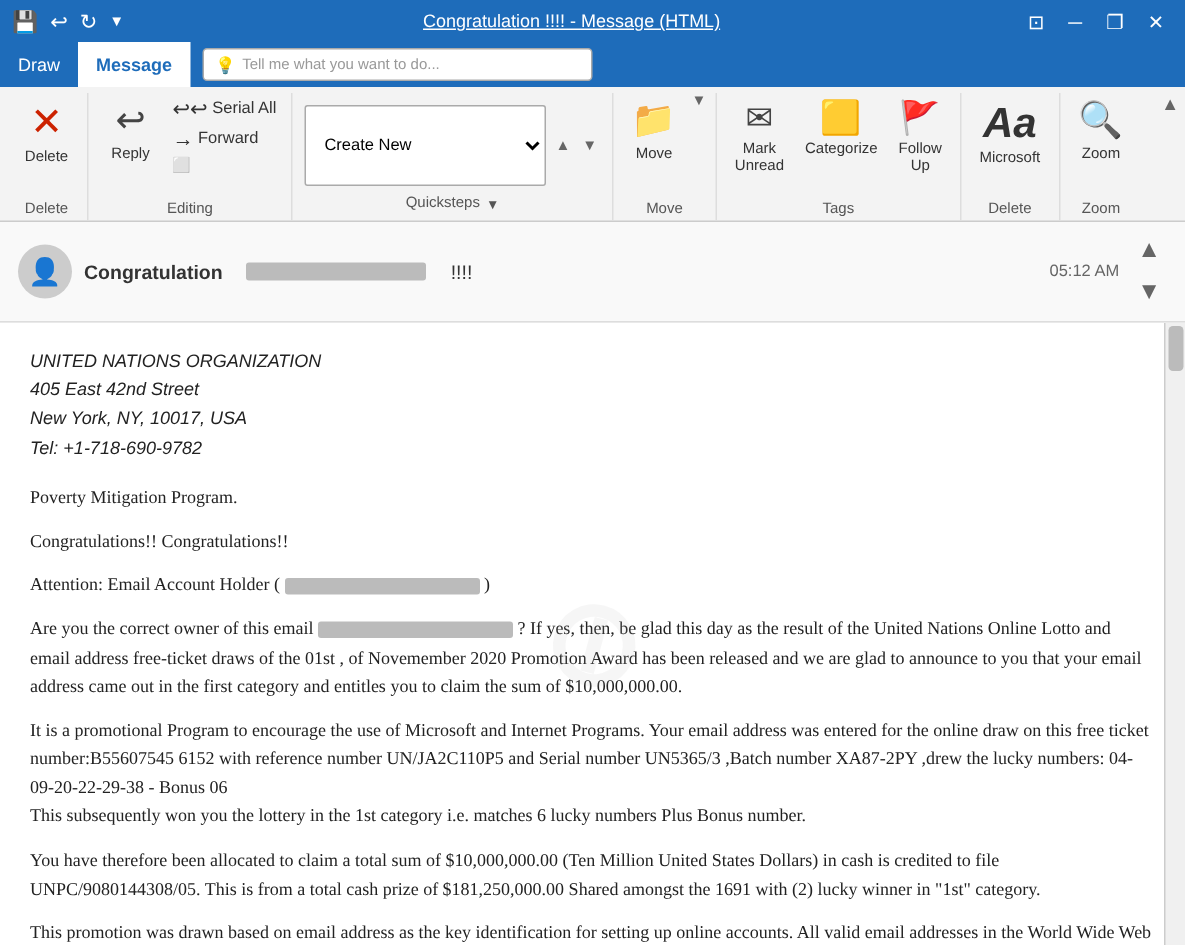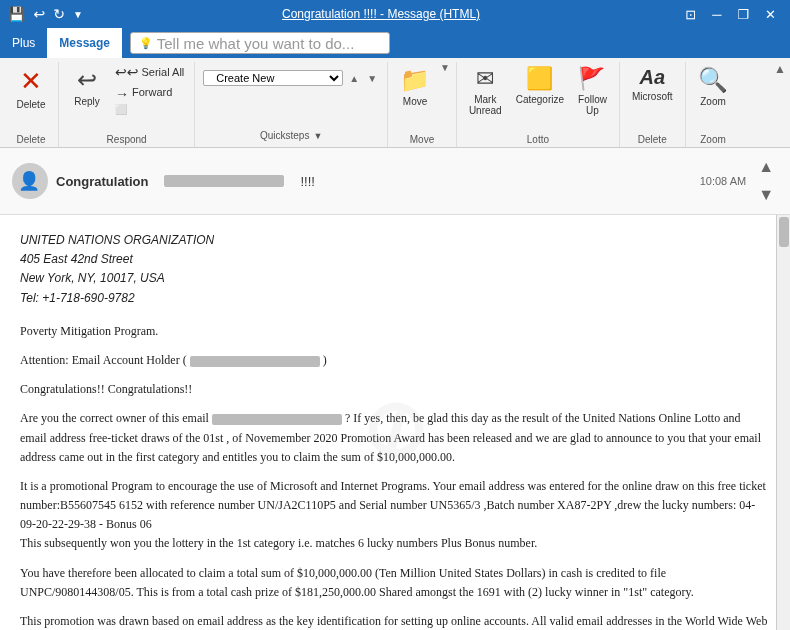--- a/index.html
+++ b/index.html
@@ -93,24 +93,24 @@
       cursor: pointer;
       padding: 4px 6px;
       border-radius: 3px;
       min-width: 40px;
     }
     .ribbon-btn .btn-icon { font-size: 22px; color: #444; }
     .ribbon-btn .btn-label { font-size: 10px; color: #333; text-align: center; margin-top: 2px; }
     .quick-steps-select {
       border: 1px solid #aaa;
       background: white;
-      padding: 0 8px;
+      padding: 19px 8px;
       font-size: 11px;
       border-radius: 2px;
-      width: 140px;
+      width: 161px;
     }
     .ribbon-scroll-btn {
       font-size: 10px;
       color: #666;
       cursor: pointer;
       padding: 2px;
     }
 
     
     .ribbon-collapse {
@@ -224,25 +224,25 @@
   <div class="title-bar-title" style="font-size:12px;text-decoration:underline;">Congratulation                    !!!! - Message (HTML)</div>
   <div class="title-bar-controls">
     <span class="title-bar-btn">⊡</span>
     <span class="title-bar-btn">─</span>
     <span class="title-bar-btn">❐</span>
     <span class="title-bar-btn">✕</span>
   </div>
 </div>
 
 <div class="menu-bar">
-  <div class="menu-item">Plus</div>
+  <div class="menu-item">Draw</div>
   <div class="menu-item active">Message</div>
   <div class="tell-me-bar">
     <span style="color:#f0a800;">💡</span>
-    <span style="color:#999; font-size:15px;">Tell me what you want to do...</span>
+    <span style="color:#999; font-size:10px;">Tell me what you want to do...</span>
   </div>
 </div>
 
 <div class="ribbon">
 
   <div class="ribbon-group" style="min-width:55px;">
     <div class="ribbon-buttons-row">
       <div class="ribbon-btn">
         <span class="btn-icon" style="color:#cc2200; font-size:26px;">✕</span>
         <span class="btn-label">Delete</span>
@@ -267,21 +267,21 @@
         <div class="stacked-btn">
           <span class="stacked-btn-icon">→</span>
           <span>Forward</span>
         </div>
 
         <div class="stacked-btn">
           <span class="stacked-btn-icon" style="font-size:10px;">⬜</span>
         </div>
       </div>
     </div>
-    <div class="ribbon-group-label">Respond</div>
+    <div class="ribbon-group-label">Editing</div>
   </div>
 
   <div class="ribbon-group" style="min-width:160px; padding: 4px 8px;">
     <div style="display:flex; align-items:center; gap:4px; margin-top:4px;">
       <select class="quick-steps-select">
         <option>Create New</option>
       </select>
       <span class="ribbon-scroll-btn">▲</span>
       <span class="ribbon-scroll-btn">▼</span>
     </div>
@@ -312,27 +312,27 @@
       </div>
       <div class="ribbon-btn" style="min-width:48px;">
         <span class="btn-icon" style="font-size:22px; color:#e0aa00;">🟨</span>
         <span class="btn-label">Categorize</span>
       </div>
       <div class="ribbon-btn" style="min-width:40px;">
         <span class="btn-icon" style="font-size:22px; color:#cc2200;">🚩</span>
         <span class="btn-label">Follow<br>Up</span>
       </div>
     </div>
-    <div class="ribbon-group-label">Lotto</div>
+    <div class="ribbon-group-label">Tags</div>
   </div>
 
   <div class="ribbon-group" style="min-width:60px;">
     <div class="ribbon-buttons-row">
       <div class="ribbon-btn">
-        <span class="btn-icon" style="font-size:20px; font-style:italic; font-weight:bold; color:#333;">Aa</span>
+        <span class="btn-icon" style="font-size:28px; font-style:italic; font-weight:bold; color:#333;">Aa</span>
         <span class="btn-label">Microsoft</span>
       </div>
     </div>
     <div class="ribbon-group-label">Delete</div>
   </div>
 
   <div class="ribbon-group" style="min-width:55px; border-right:none;">
     <div class="ribbon-buttons-row">
       <div class="ribbon-btn">
         <span class="btn-icon" style="font-size:24px;">🔍</span>
@@ -349,44 +349,44 @@
   <div class="avatar-circle">
     <span>👤</span>
   </div>
   <div class="email-header-info">
     <div class="email-subject-line">
       <span class="email-subject-title">Congratulation</span>
       <span class="redacted-bar" style="width:120px;"></span>
       <span>!!!!</span>
     </div>
   </div>
-  <div class="email-timestamp">10:08 AM</div>
+  <div class="email-timestamp">05:12 AM</div>
   <div style="display:flex; flex-direction:column; gap:2px;">
     <span class="email-nav-btn">▲</span>
     <span class="email-nav-btn">▼</span>
   </div>
 </div>
 
 <div class="email-body-container" style="position:relative;">
   <div class="watermark" style="font-size:80px; color:rgba(180,180,180,0.12); position:absolute; top:50%; left:50%; transform:translate(-50%,-50%) rotate(-30deg); pointer-events:none; user-select:none; font-weight:bold;">⊘</div>
 
   <div class="email-body-text">
 
     <div class="address-block">
       <div>UNITED NATIONS ORGANIZATION</div>
       <div>405 East 42nd Street</div>
       <div>New York, NY, 10017, USA</div>
       <div>Tel: +1-718-690-9782</div>
     </div>
 
     <p>Poverty Mitigation Program.</p>
 
+    <p>Congratulations!! Congratulations!!</p>
+
     <p>Attention: Email Account Holder ( <span class="redacted-bar" style="width:130px; height:11px;"></span> )</p>
-
-    <p>Congratulations!! Congratulations!!</p>
 
     <p>Are you the correct owner of this email <span class="redacted-bar" style="width:130px; height:11px;"></span> ? If yes, then, be glad this day as the result of the United Nations Online Lotto and email address free-ticket draws of the 01st , of Novemember 2020 Promotion Award has been released and we are glad to announce to you that your email address came out in the first category and entitles you to claim the sum of $10,000,000.00.</p>
 
     <p style="white-space:pre-line;">It is a promotional Program to encourage the use of Microsoft and Internet Programs. Your email address was entered for the online draw on this free ticket number:B55607545 6152 with reference number UN/JA2C110P5 and Serial number UN5365/3 ,Batch number XA87-2PY ,drew the lucky numbers: 04-09-20-22-29-38 - Bonus 06
 This subsequently won you the lottery in the 1st category i.e. matches 6 lucky numbers Plus Bonus number.</p>
 
     <p>You have therefore been allocated to claim a total sum of $10,000,000.00 (Ten Million United States Dollars) in cash is credited to file UNPC/9080144308/05. This is from a total cash prize of $181,250,000.00 Shared amongst the 1691 with (2) lucky winner in "1st" category.</p>
 
     <p>This promotion was drawn based on email address as the key identification for setting up online accounts. All valid email addresses in the World Wide Web Draw used/participants for the online email promotion version were selected randomly via computer balloting from a global website collaboration with internet companies like eBay, pay pal, liberty reserve, and Google whom also built their systems and based their membership registration identity on email addresses supporting this computer draw system done by extracted email addresses from over 100,000 unions, associations, and corporate bodies  and  affiliated members to the National Lottery website and their advertisers listed online. This Online promotion takes place via virtual ticket balloting and it is done Bi-annually.</p>
   </div>

